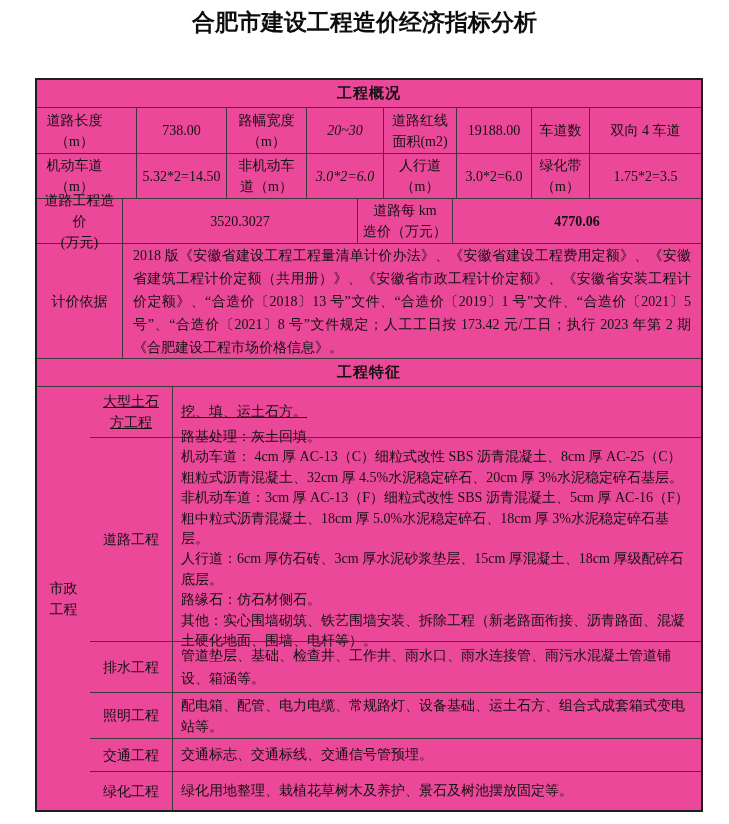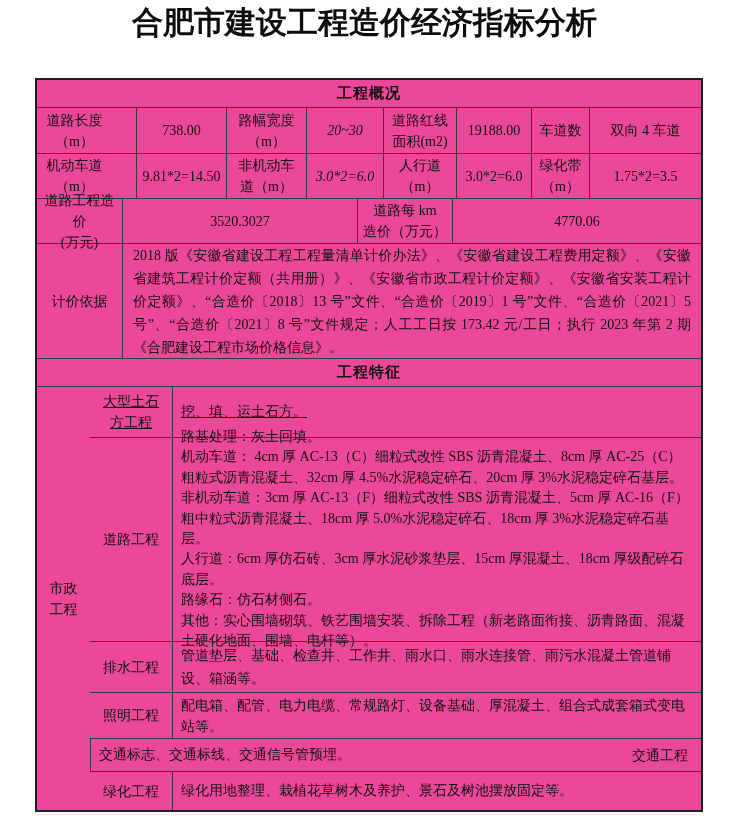--- a/index.html
+++ b/index.html
@@ -2,21 +2,21 @@
 <html><head>
 <meta charset="utf-8">
 <style>
   html,body{margin:0;padding:0;background:#ffffff;}
   .page{
     position:relative;width:729px;height:824px;background:#ffffff;
     font-family:"Liberation Serif","DejaVu Serif",serif;
     color:#111;overflow:hidden;
   }
   .title{position:absolute;top:8px;left:0;width:729px;text-align:center;
-    font-weight:bold;font-size:31px;line-height:30px;color:#0d0d0d;}
+    font-weight:bold;font-size:23px;line-height:30px;color:#0d0d0d;}
   .tbl{position:absolute;left:35px;top:78px;width:668px;
     border:2px solid #1f1f1f;box-sizing:border-box;background:#ec4899;}
   .band{display:flex;border-top:1px solid #3a3a3a;box-sizing:border-box;}
   .band:first-child{border-top:none;}
   .cell{border-left:1px solid #3a3a3a;box-sizing:border-box;
     display:flex;align-items:center;justify-content:center;
     text-align:center;font-size:14px;line-height:21px;
     white-space:pre-line;padding:0 1px;}
   .band > .cell:first-child{border-left:none;}
   .hdr{justify-content:center;align-items:center;display:flex;
@@ -27,21 +27,21 @@
     padding:5px 10px;line-height:23px;align-items:center;}
   .fcol{flex:1;display:flex;flex-direction:column;}
   .frow{display:flex;border-top:1px solid #3a3a3a;box-sizing:border-box;}
   .frow:first-child{border-top:none;text-decoration:underline;}
   .flabel{width:82px;flex:0 0 82px;border-left:none;}
   .fcontent{flex:1;justify-content:flex-start;text-align:left;
     padding:2px 8px;line-height:20.4px;}
   .w1{flex:0 0 75px;} .w2{flex:0 0 90px;margin-left:24px;} .w3{flex:0 0 80px;}
   .w4{flex:0 0 77px;font-style:italic;} .w5{flex:0 0 73px;} .w6{flex:0 0 75px;}
   .w7{flex:0 0 58px;} .wlast{flex:1;}
-  .r3a{flex:0 0 85px;} .r3b{flex:0 0 235px;} .r3c{flex:0 0 95px;} .r3d{flex:1;}
+  .r3a{flex:0 0 85px;} .r3b{flex:0 0 235px;} .r3c{flex:0 0 95px;} .r3d{flex:1;font-weight:bold;}
   .groupcol{width:53px;flex:0 0 53px;border-left:none;}
 </style>
 </head>
 <body>
 
 <div class="page">
 
   <div class="title">
     <div>合肥市建设工程造价经济指标分析</div>
   </div>
@@ -60,21 +60,21 @@
       <div class="cell w5">道路红线
 面积(m2)</div>
       <div class="cell w6 val">19188.00</div>
       <div class="cell w7">车道数</div>
       <div class="cell wlast">双向 4 车道</div>
     </div>
 
     <div class="band" style="height:45px">
       <div class="cell w1">机动车道
 （m）</div>
-      <div class="cell w2 val">9.81*2=14.50</div>
+      <div class="cell w2 val">5.32*2=14.50</div>
       <div class="cell w3">非机动车
 道（m）</div>
       <div class="cell w4 val">3.0*2=6.0</div>
       <div class="cell w5">人行道
 （m）</div>
       <div class="cell w6 val">3.0*2=6.0</div>
       <div class="cell w7">绿化带
 （m）</div>
       <div class="cell wlast">1.75*2=3.5</div>
     </div>
@@ -116,26 +116,26 @@
 其他：实心围墙砌筑、铁艺围墙安装、拆除工程（新老路面衔接、沥青路面、混凝土硬化地面、围墙、电杆等）。</div>
         </div>
 
         <div class="frow" style="height:52px">
           <div class="cell flabel">排水工程</div>
           <div class="cell fcontent" style="line-height:23px">管道垫层、基础、检查井、工作井、雨水口、雨水连接管、雨污水混凝土管道铺设、箱涵等。</div>
         </div>
 
         <div class="frow" style="height:46px">
           <div class="cell flabel">照明工程</div>
-          <div class="cell fcontent" style="line-height:21px">配电箱、配管、电力电缆、常规路灯、设备基础、厚混凝土、组合式成套箱式变电站等。</div>
+          <div class="cell fcontent" style="line-height:21px">配电箱、配管、电力电缆、常规路灯、设备基础、运土石方、组合式成套箱式变电站等。</div>
         </div>
 
         <div class="frow" style="height:33px">
+          <div class="cell flabel">交通工程</div>
           <div class="cell fcontent">交通标志、交通标线、交通信号管预埋。</div>
-          <div class="cell flabel">交通工程</div>
         </div>
 
         <div class="frow" style="height:39px">
           <div class="cell flabel">绿化工程</div>
           <div class="cell fcontent">绿化用地整理、栽植花草树木及养护、景石及树池摆放固定等。</div>
         </div>
 
       </div>
     </div>
 

